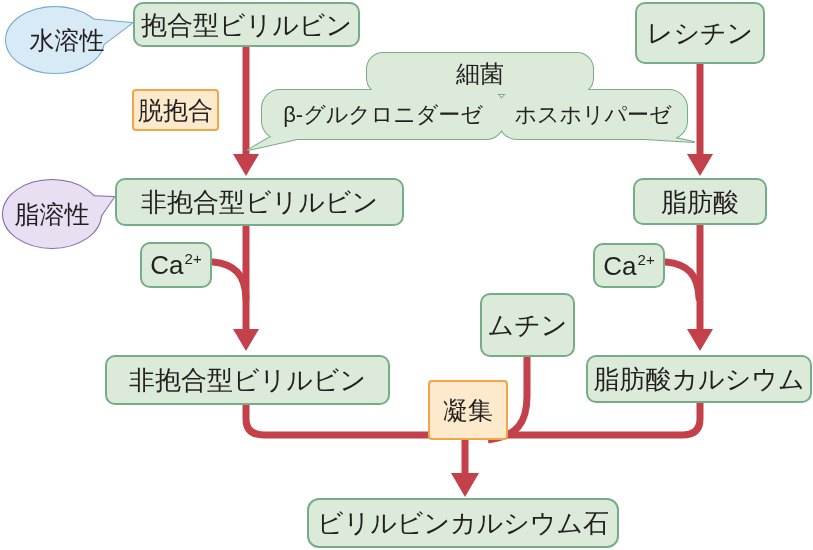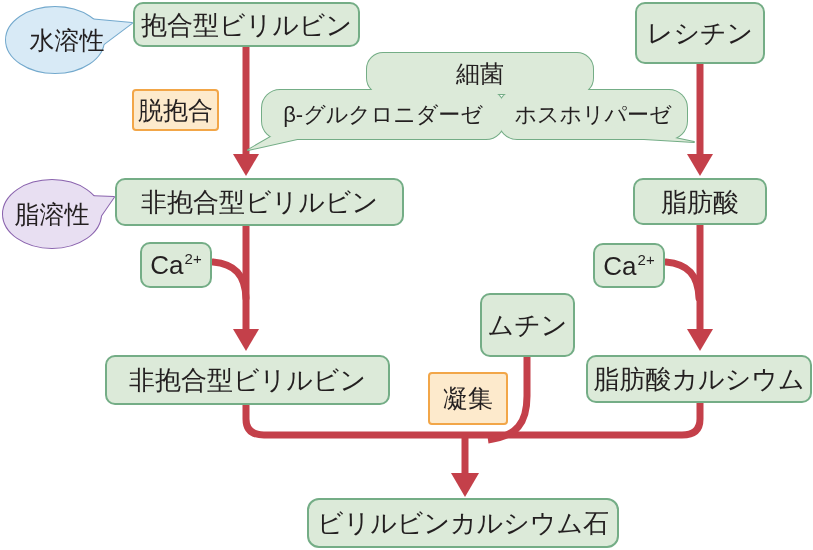--- a/index.html
+++ b/index.html
@@ -105,17 +105,17 @@
     <span>Ca</span>
       <sup>2+</sup>
   </div>
   <div class="box green ca" style="left:593px;top:243px;width:72px;height:45px;">
     <span>Ca</span>
       <sup>2+</sup>
   </div>
 
   <div class="box green" style="left:480px;top:293px;width:95px;height:64px;">ムチン</div>
   <div class="box green" style="left:105px;top:355px;width:285px;height:50px;">非抱合型ビリルビン</div>
-  <div class="box orange" style="left:428px;top:372px;width:80px;height:53px;font-size:25px;">凝集</div>
+  <div class="box orange" style="left:428px;top:380px;width:80px;height:60px;font-size:25px;">凝集</div>
   <div class="box green" style="left:586px;top:355px;width:226px;height:48px;">脂肪酸カルシウム</div>
   <div class="box green" style="left:307px;top:498px;width:312px;height:50px;border-radius:12px;">ビリルビンカルシウム石</div>
 
 </div>
 
 </body></html>

